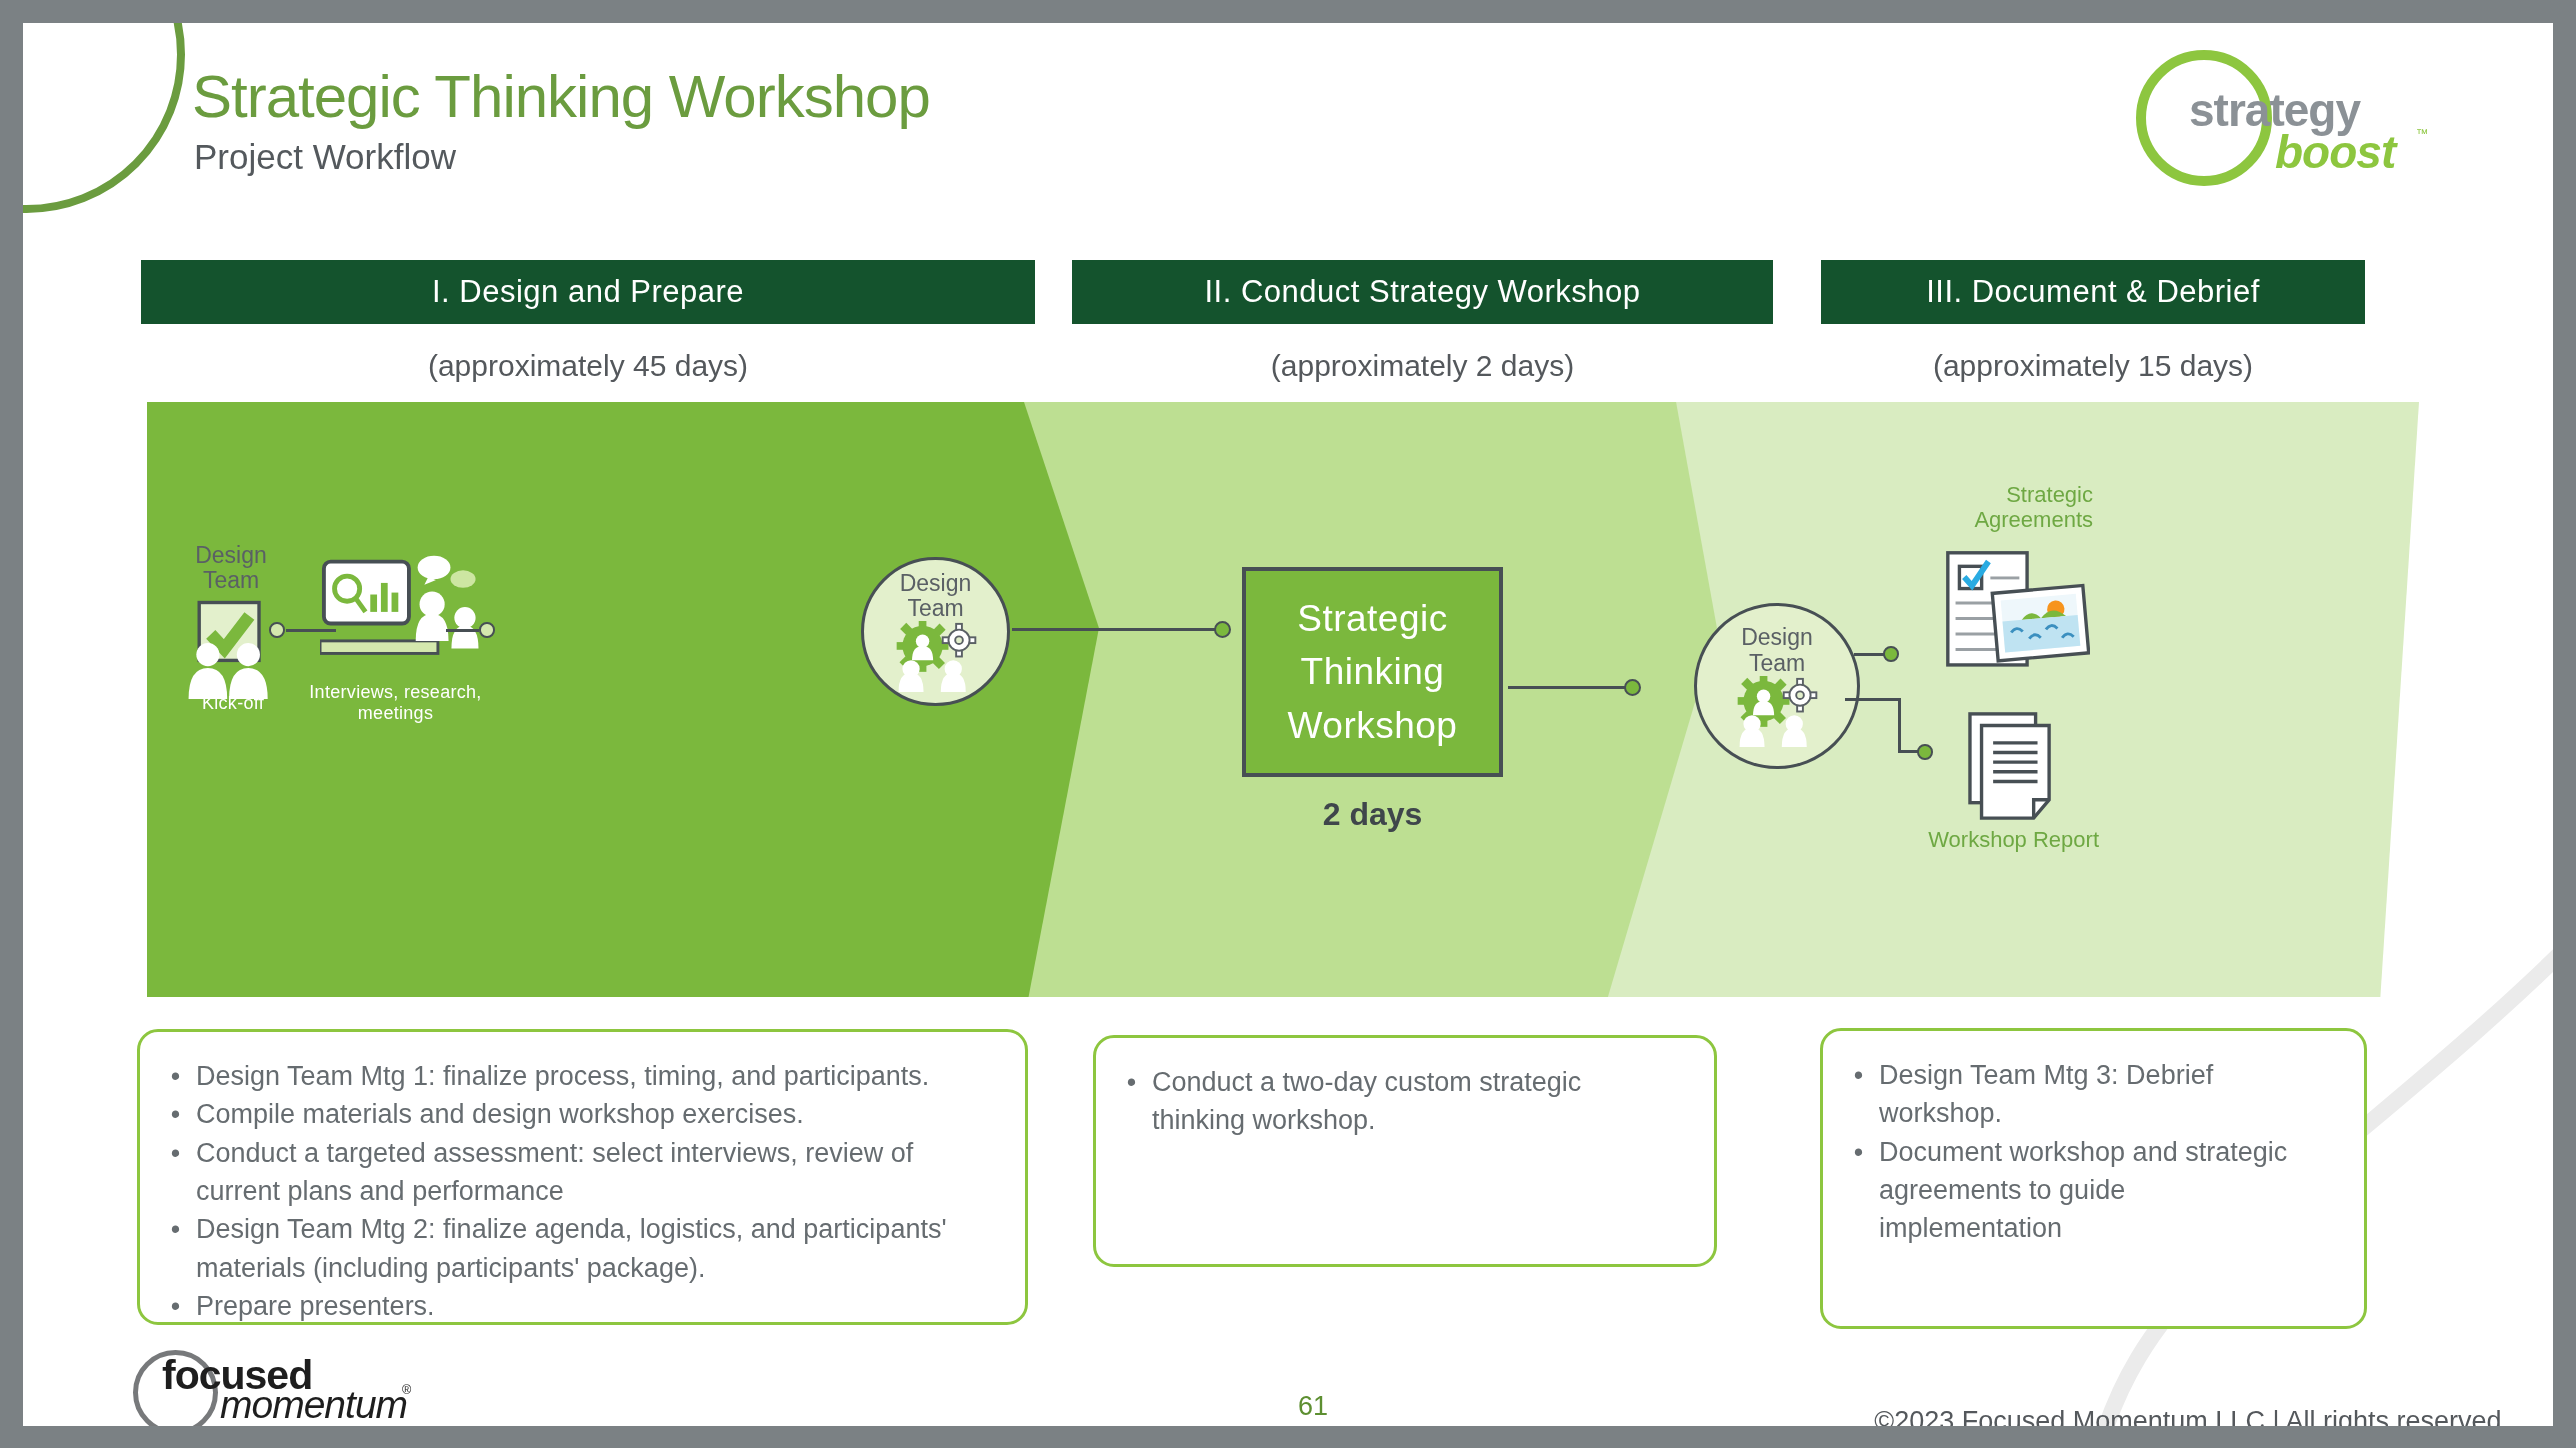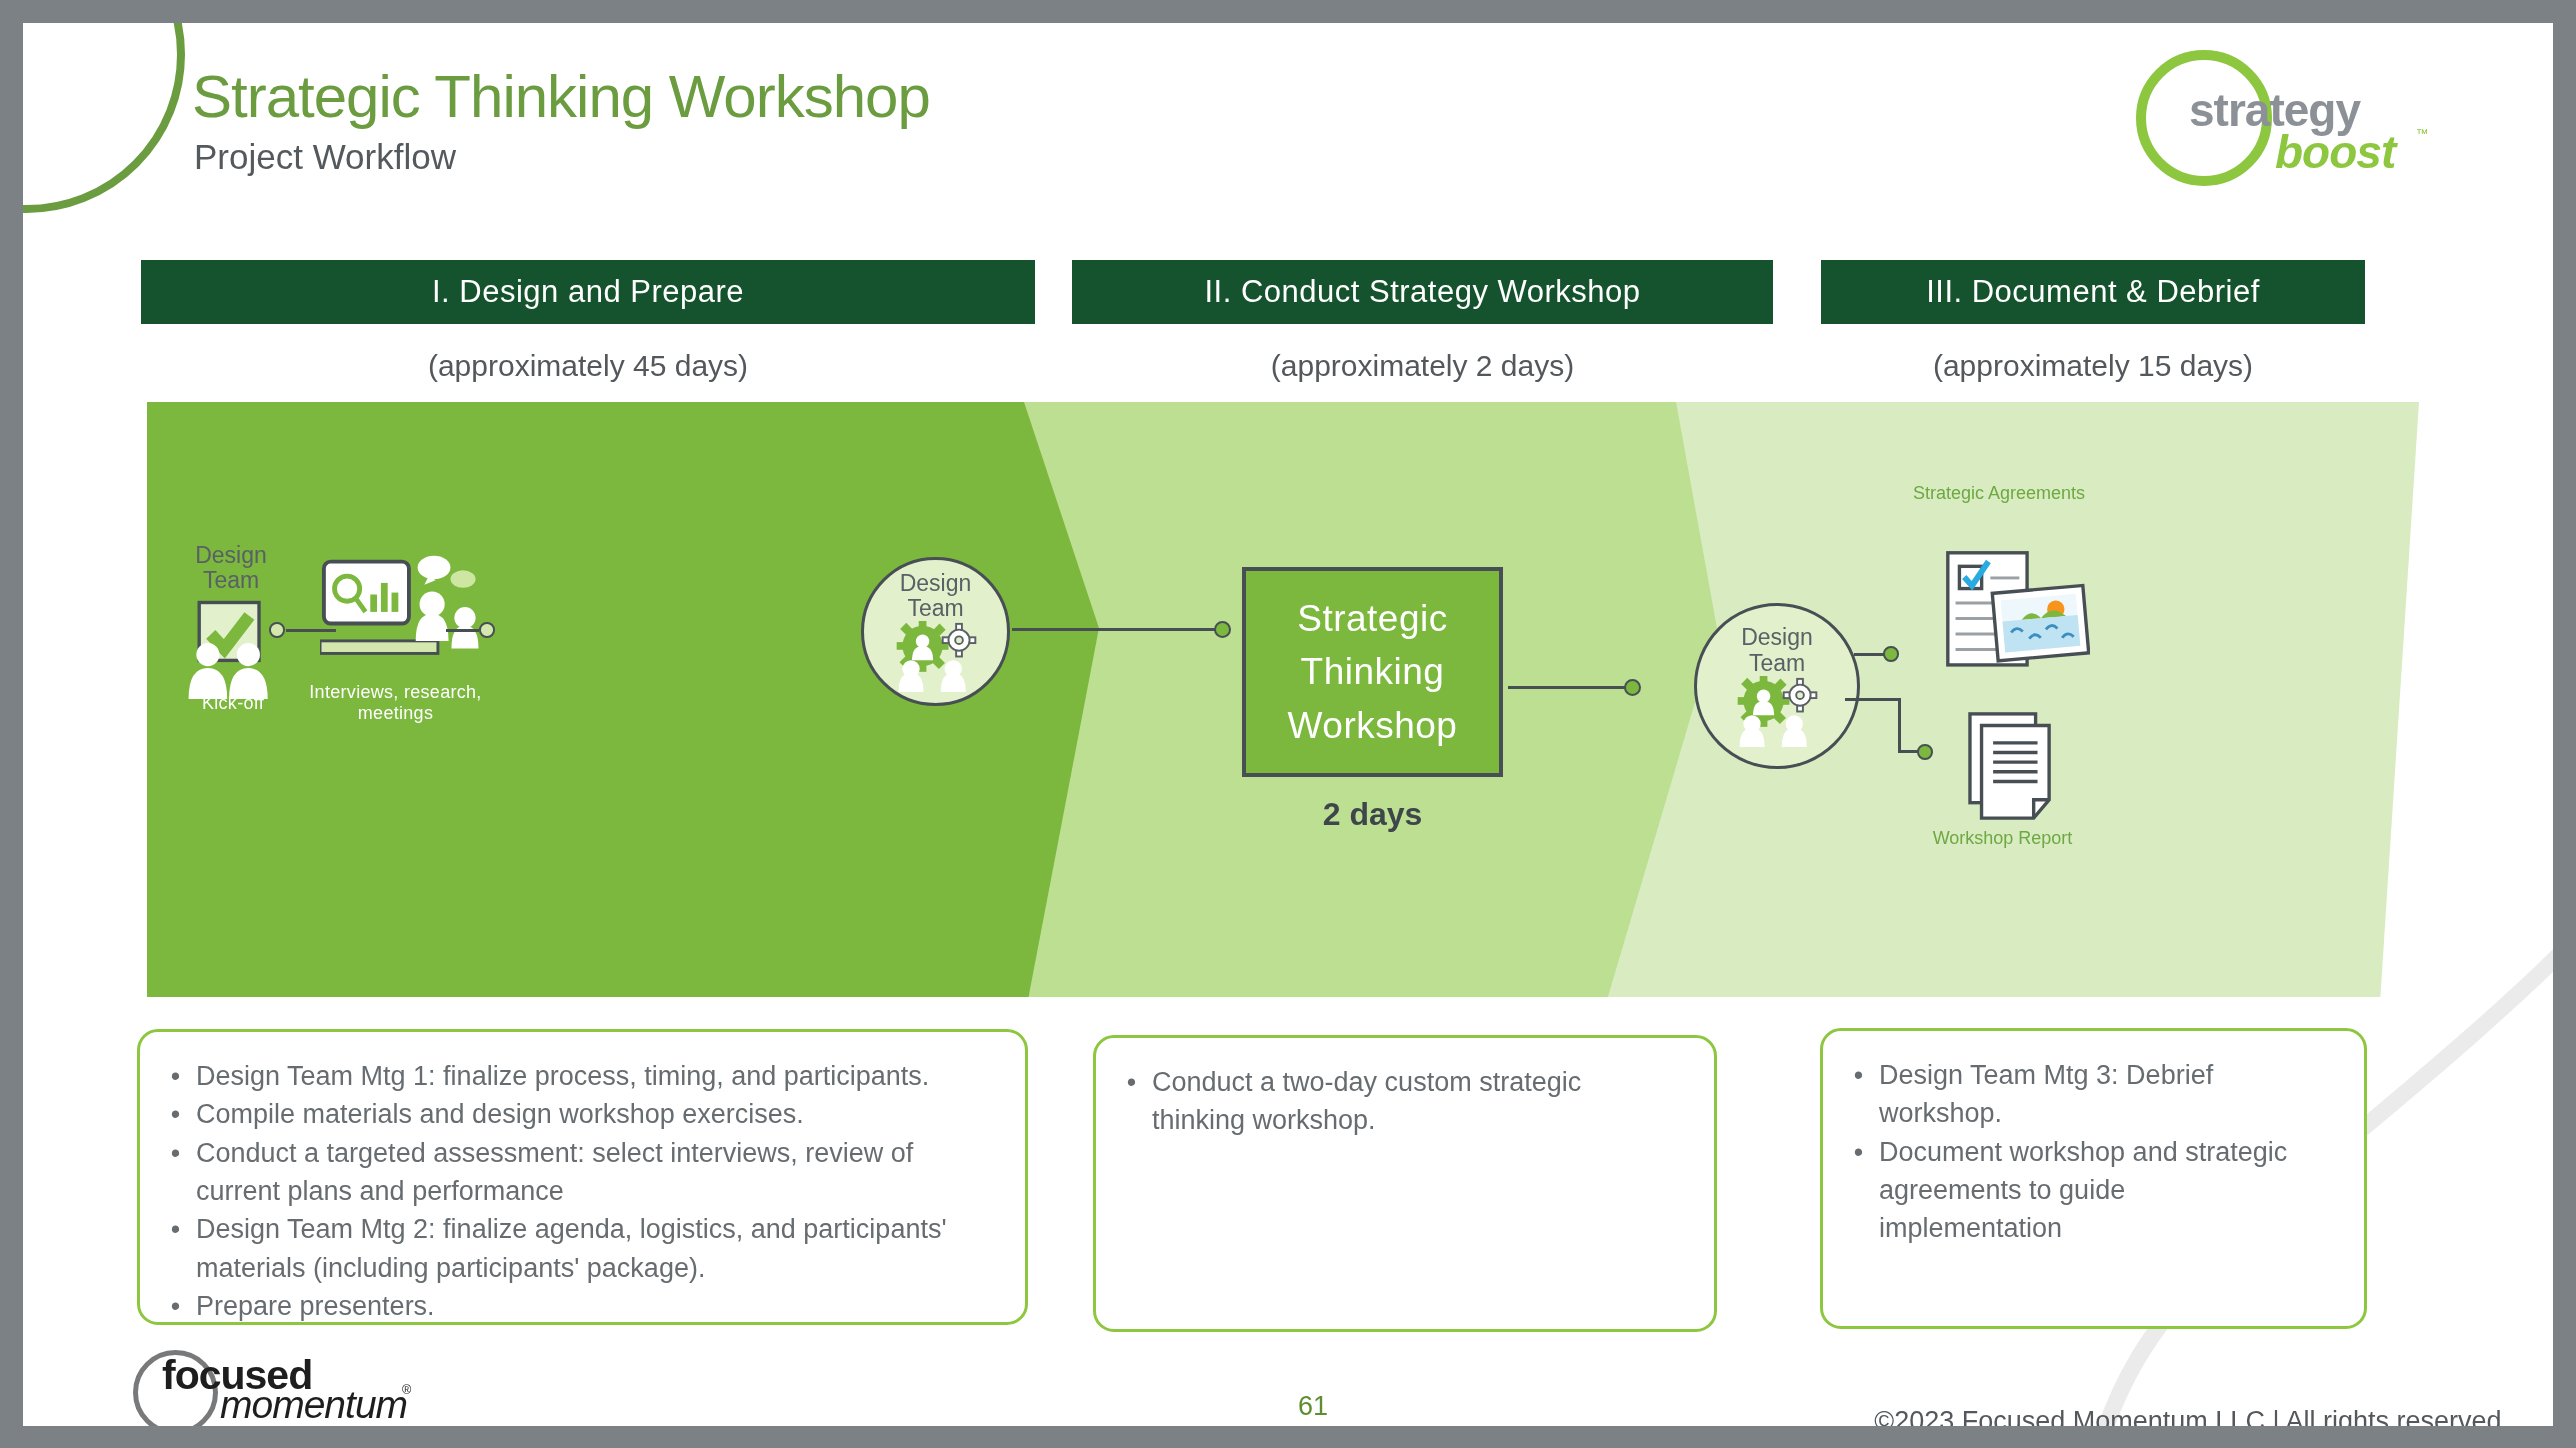--- a/index.html
+++ b/index.html
@@ -37,21 +37,21 @@
   
   #band{left:124px;top:379px;width:2272px;height:595px;}
   .seg{position:absolute;inset:0;}
   #band-seg3{background:#d9ecc1;clip-path:polygon(0 0,100% 0,98.3% 100%,0 100%);}
   #band-seg2{background:#bddf92;clip-path:polygon(0 0,67.3% 0,69.1% 38%,64.3% 100%,0 100%);}
   #band-seg1{background:#7bb83d;clip-path:polygon(0 0,38.6% 0,41.9% 38%,38.8% 100%,0 100%);}
 
   
   .flow-label-gray{color:#5a6065;font-size:23px;line-height:1.1;text-align:center;}
   .flow-label-white{color:#ffffff;font-size:18px;line-height:1.15;text-align:center;letter-spacing:0.3px;}
-  .flow-label-green{color:#6ea843;font-size:18px;line-height:1.12;text-align:center;}
+  .flow-label-green{color:#6ea843;font-size:22px;line-height:1.12;text-align:right;}
   #design-team-label-1{left:145px;top:520px;width:126px;}
   #kickoff-icon{left:127px;top:558px;}
   #kickoff-label{left:118px;top:670px;width:184px;}
   #interviews-icon{left:297px;top:529px;}
   #interviews-label{left:259px;top:659px;width:227px;}
 
   .cline{position:absolute;background:#474f54;height:2.9px;}
   .cline-v{position:absolute;background:#474f54;width:2.9px;}
   .cdot{position:absolute;width:15.5px;height:15.5px;border-radius:50%;border:2.9px solid #474f54;box-sizing:border-box;}
   .cdot-light{background:#d4e8ae;}
@@ -89,21 +89,21 @@
   #wr-label{left:1883px;top:805px;width:193px;}
 
   #aligned-arrow{left:2185px;top:493px;width:275px;height:302px;background:#7bb83d;
                  clip-path:polygon(0 25%,51% 25%,51% 0,100% 50%,51% 100%,51% 75%,0 75%);}
   #aligned-arrow-text{left:0;top:25%;width:51%;height:50%;display:flex;align-items:center;justify-content:center;
                  color:#fff;font-weight:bold;font-size:33px;line-height:1.25;letter-spacing:-0.5px;text-align:center;}
 
   
   .detail-box{position:absolute;background:#fff;border:3.9px solid #8dc63f;border-radius:21px;box-sizing:border-box;}
   #detail-box-1{left:114px;top:1006px;width:891px;height:296px;}
-  #detail-box-2{left:1070px;top:1012px;width:624px;height:297px;}
+  #detail-box-2{left:1070px;top:1012px;width:624px;height:232px;}
   #detail-box-3{left:1797px;top:1005px;width:547px;height:301px;}
   .detail-box ul{margin:0;padding:25px 29px 0 25px;list-style:none;}
   .detail-box li{position:relative;padding-left:31px;color:#666c70;font-size:27px;line-height:1.42;}
   .detail-box li::before{content:"\2022";position:absolute;left:5.8px;color:#666c70;}
   #detail-box-2 li span{display:inline-block;max-width:464px;}
   #detail-box-3 li span{display:inline-block;max-width:415px;}
 
   
   #fm-ring{left:110px;top:1327px;width:85px;height:85px;border:5.8px solid #77797b;border-radius:50%;box-sizing:border-box;}
   #fm-word1{left:139px;top:1329px;font-size:41px;font-weight:bold;color:#1e1e1e;letter-spacing:-1px;}

